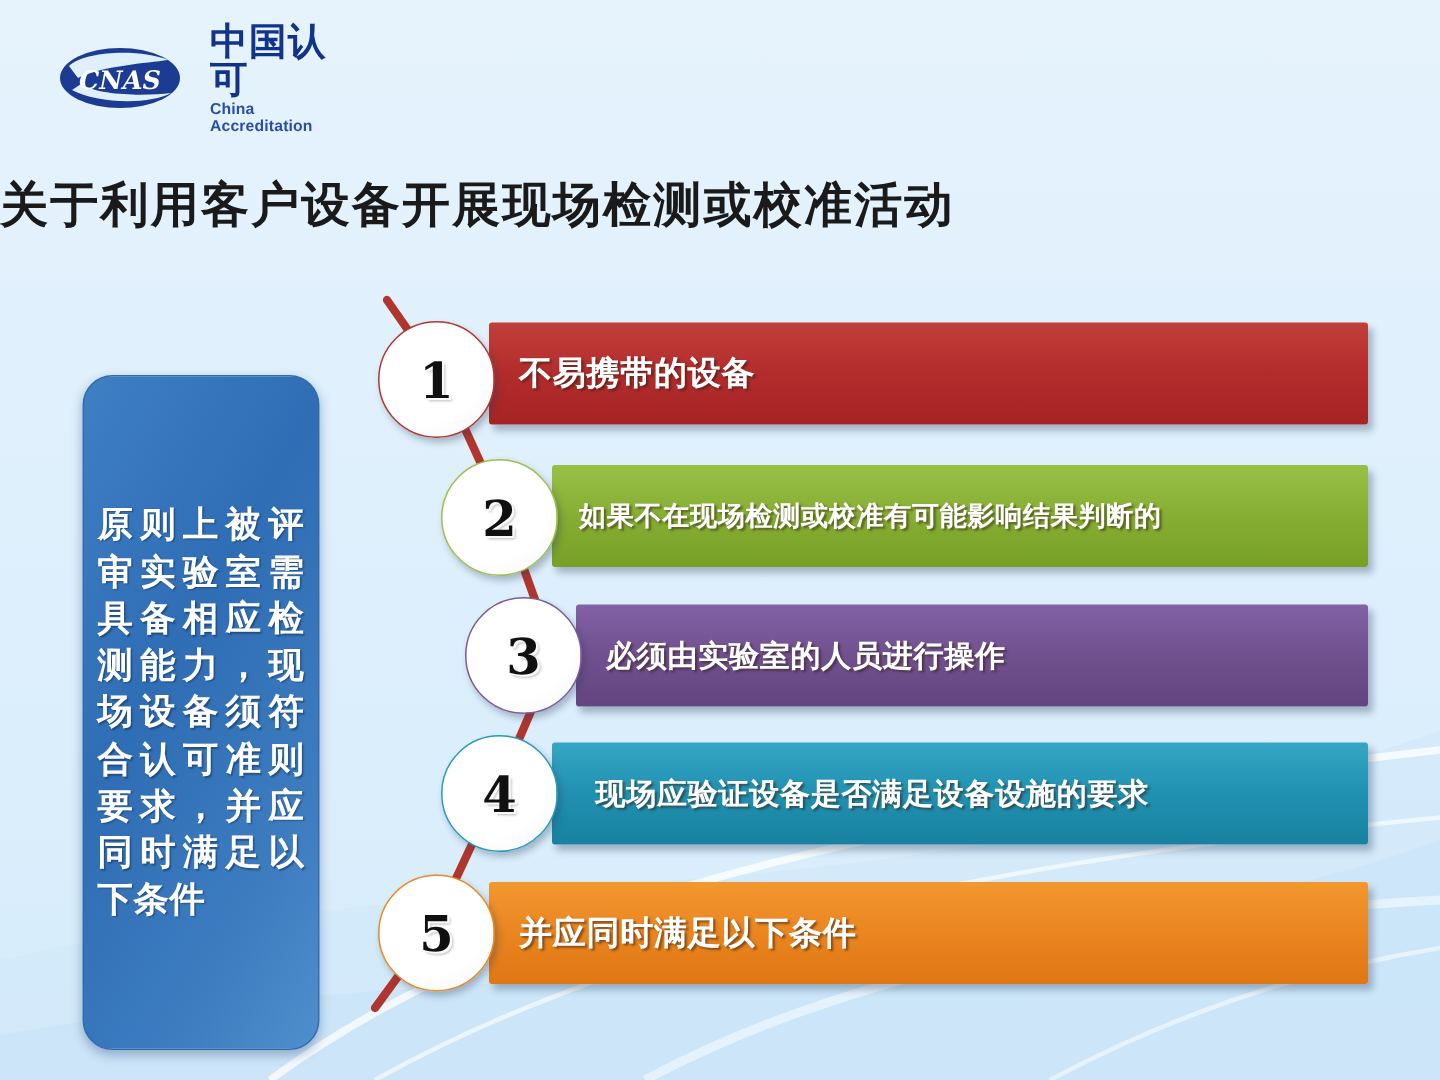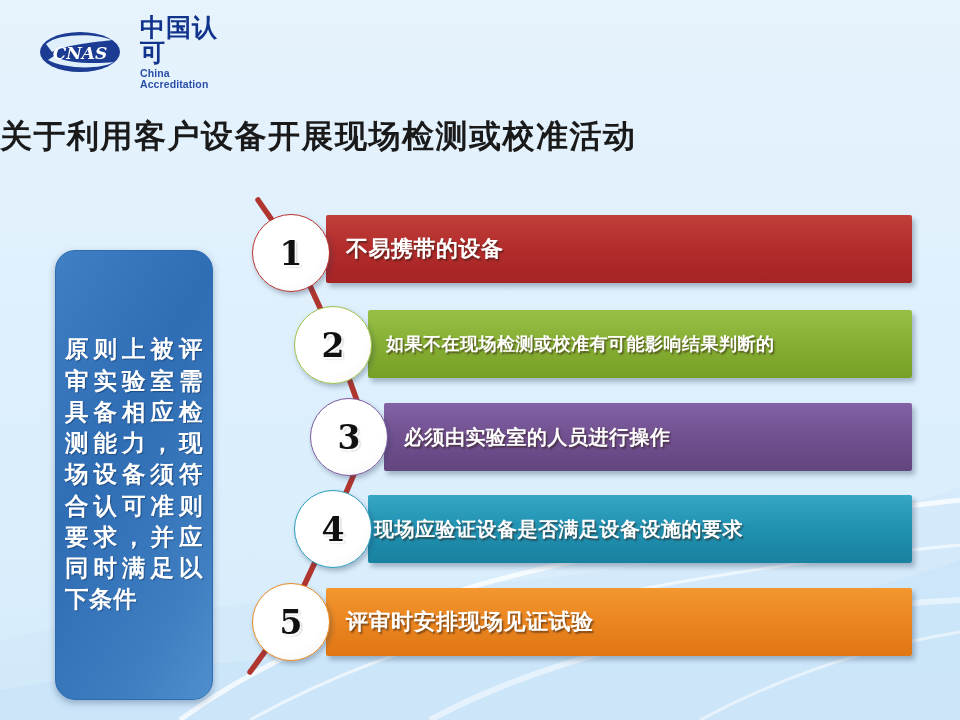--- a/index.html
+++ b/index.html
@@ -177,30 +177,30 @@
       <span class="bar-label" style="font-size:20px; margin-left:20px;">必须由实验室的人员进行操作</span>
     </div>
     <div class="circle" style="left:310px; top:398px; border-color:#7c5a9e;">
       <span class="circle-num">3</span>
     </div>
   </div>
 
   <div class="row">
     <div class="bar" style="left:368px; top:495px; width:544px;
                 background:linear-gradient(180deg,#36a6c4 0%,#2191b2 50%,#18819f 100%);">
-      <span class="bar-label" style="font-size:20px; margin-left:6px;">现场应验证设备是否满足设备设施的要求</span>
+      <span class="bar-label" style="font-size:20px; margin-left:29px;">现场应验证设备是否满足设备设施的要求</span>
     </div>
     <div class="circle" style="left:294px; top:490px; border-color:#2b9bbb;">
       <span class="circle-num">4</span>
     </div>
   </div>
 
   <div class="row">
     <div class="bar" style="left:326px; top:588px; width:586px;
                 background:linear-gradient(180deg,#f3972f 0%,#ea8520 50%,#df7713 100%);">
-      <span class="bar-label" style="font-size:22px; margin-left:20px;">评审时安排现场见证试验</span>
+      <span class="bar-label" style="font-size:22px; margin-left:20px;">并应同时满足以下条件</span>
     </div>
     <div class="circle" style="left:252px; top:583px; border-color:#e98a22;">
       <span class="circle-num">5</span>
     </div>
   </div>
 
 </div>
 
 </body></html>

